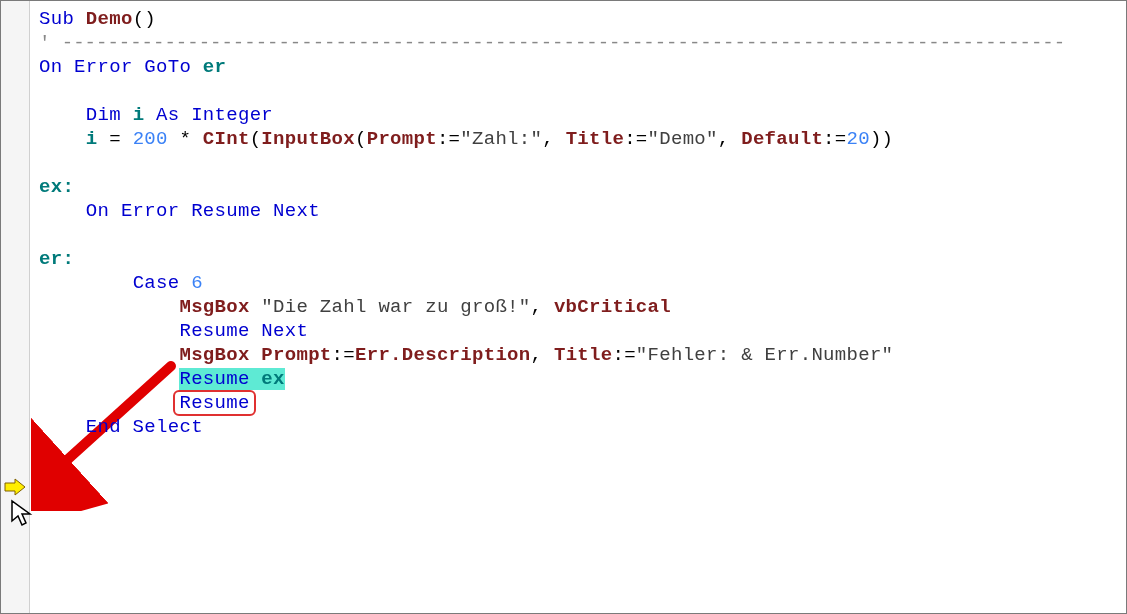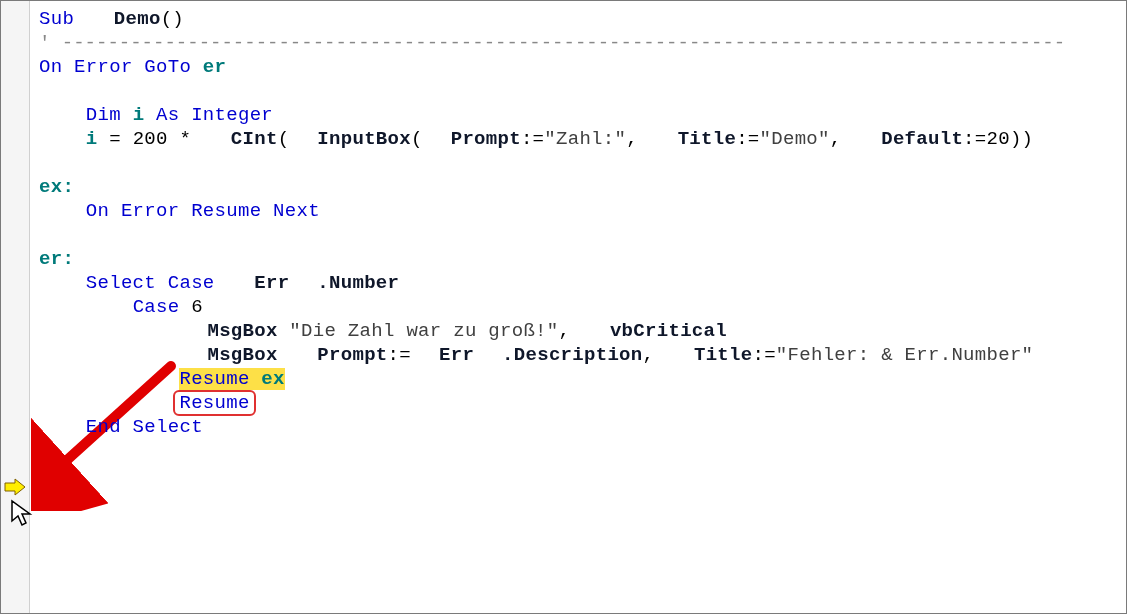--- a/index.html
+++ b/index.html
@@ -35,29 +35,29 @@
     top: 6px;
     left: 38px;
     width: 1068px;
   }
   .code-line {
     white-space: pre;
     height: 24px;
     letter-spacing: 0.3px;
   }
   .kw   { color: #0000d0; font-weight: normal; }  
-  .fn   { color: #0f172a; font-weight: bold; margin-left: 28px; }  
+  .fn   { color: #7f1d1d; font-weight: bold; }  
   .lbl  { color: #007a7a; font-weight: bold; }  
   .str  { color: #404040; font-weight: normal; }
-  .num  { color: #000000; font-weight: normal; }
+  .num  { color: #3b82f6; font-weight: normal; }
   .pln  { color: #000000; font-weight: normal; }
   .op   { color: #000000; font-weight: normal; }
   
   .hlYellow {
-    background: #fde047;
+    background: #5eead4;
     margin-top: 20px;
   }
   .boxRed {
     border: 2px solid #e03030;
     border-radius: 6px;
     padding: 0 4px;
     margin-left: -6px;
   }
   
   .divider {
@@ -129,26 +129,26 @@
 
     <div class="code-line"><span class="lbl">ex:</span></div>
 
     <div class="code-line">    <span class="kw">On Error Resume Next</span></div>
 
 
     <div class="code-line"> </div>
 
     <div class="code-line"><span class="lbl">er:</span></div>
 
-    <div class="code-line">    <span class="kw">Select Case</span><span class="pln"> </span><span class="fn">Err</span><span class="fn">.Number</span></div>
 
     <div class="code-line">        <span class="kw">Case</span><span class="pln"> </span><span class="num">6</span></div>
 
     <div class="code-line">            <span class="fn">MsgBox</span><span class="pln"> </span><span class="str">"Die Zahl war zu groß!"</span><span class="op">, </span><span class="fn">vbCritical</span></div>
 
+    <div class="code-line">            <span class="kw">Resume Next</span></div>
 
 
     <div class="code-line">            <span class="fn">MsgBox</span><span class="pln"> </span><span class="fn">Prompt</span><span class="op">:=</span><span class="fn">Err</span><span class="fn">.Description</span><span class="op">, </span><span class="fn">Title</span><span class="op">:=</span><span class="str">"Fehler: &amp; Err.Number"</span></div>
 
     <div class="code-line">            <span class="hlYellow"><span class="kw">Resume</span><span class="pln"> </span><span class="lbl">ex</span></span></div>
 
     <div class="code-line">            <span class="boxRed"><span class="kw">Resume</span></span></div>
 
     <div class="code-line">    <span class="kw">End Select</span></div>
 

